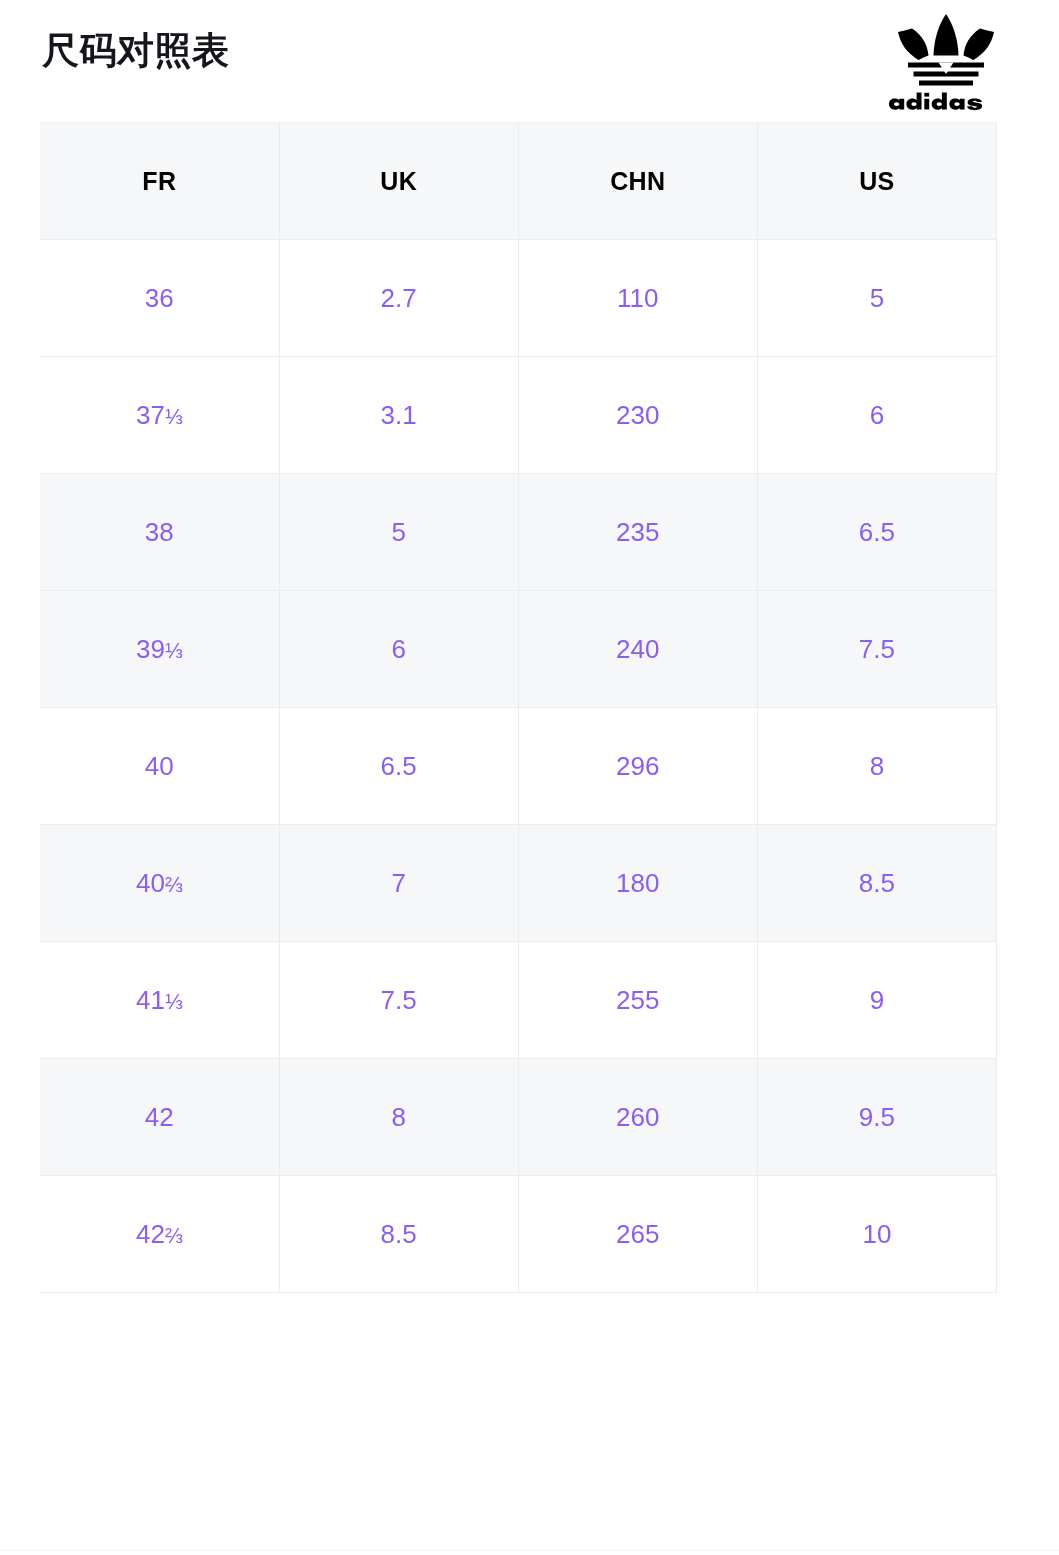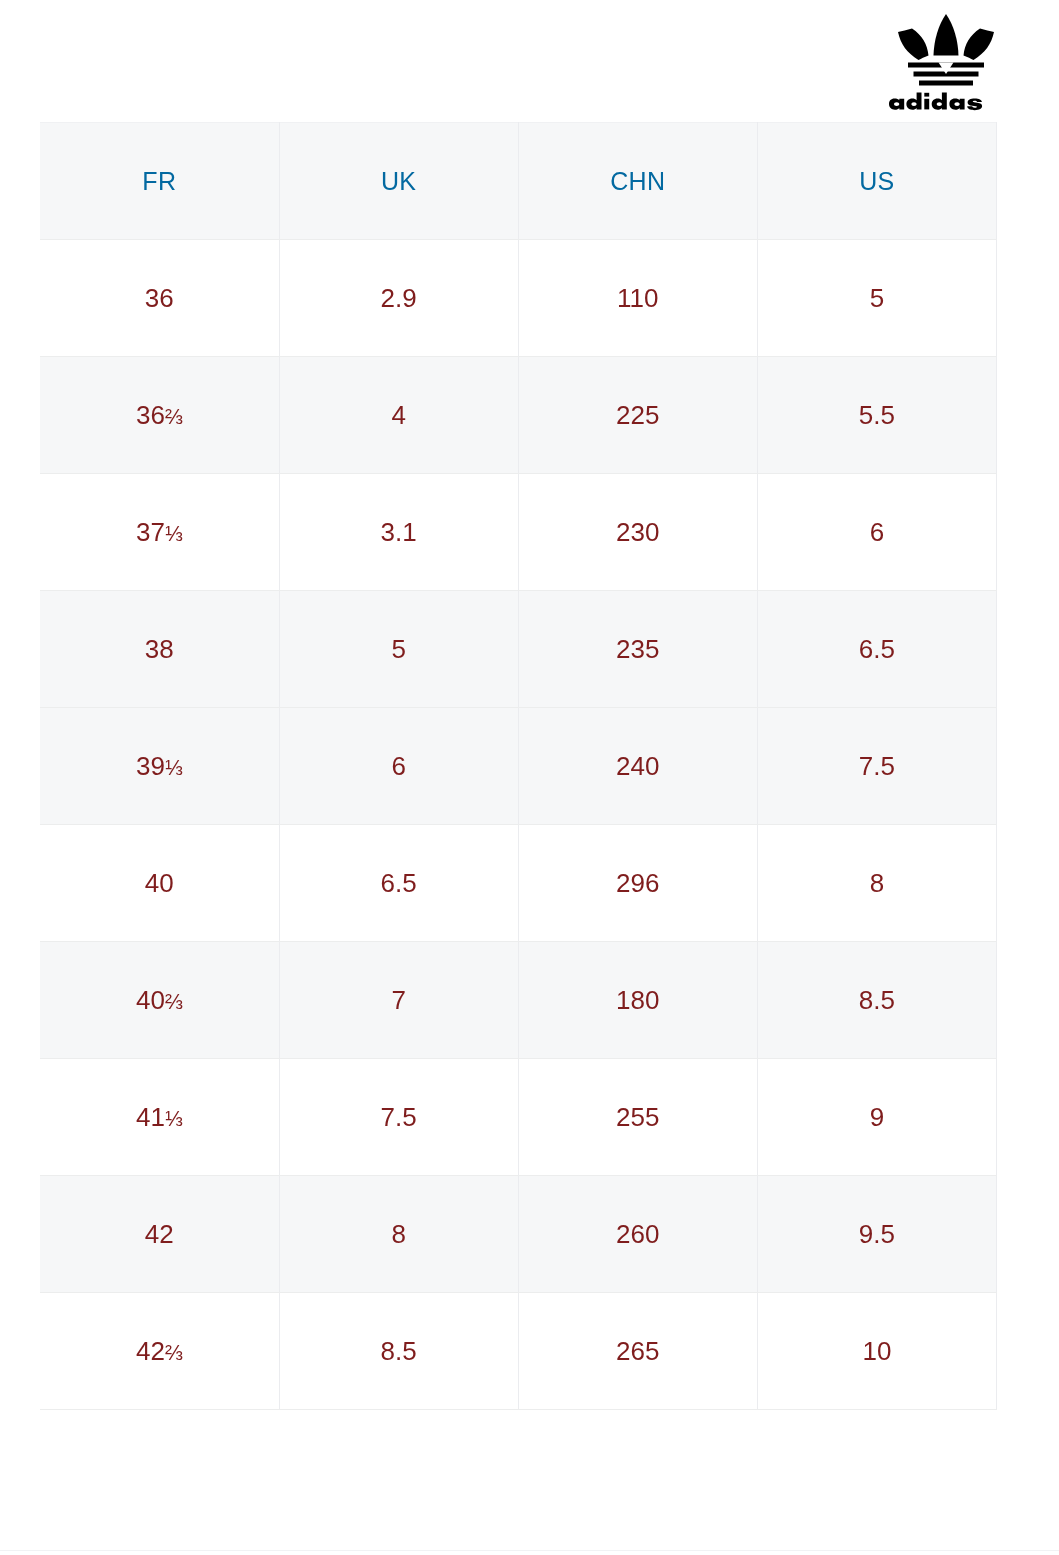--- a/index.html
+++ b/index.html
@@ -66,29 +66,29 @@
     font-weight: 400;
   }
   table.size-table th:last-child,
   table.size-table td:last-child {
     border-right: 1px solid #ebecef;
   }
   table.size-table thead th {
     height: 114px;
     background: #f6f7f8;
     font-size: 25px;
-    color: #0369a1;
+    color: #000000;
     letter-spacing: 0.3px;
     border-top: 1px solid #f0f1f3;
-    font-weight: 400;
+    font-weight: 700;
   }
   table.size-table tbody td {
     height: 114px;
     font-size: 26px;
-    color: #7f1d1d;
+    color: #8b5cf6;
     background: #ffffff;
   }
   table.size-table tbody tr.alt td {
     background: #f6f7f8;
   }
   .frac {
     font-size: 0.82em;
     letter-spacing: 0;
   }
 
@@ -98,20 +98,21 @@
     top: 1550px;
     width: 1059px;
     height: 1px;
     background: #f1f2f4;
   }
 </style>
 </head>
 <body>
 
 <div class="page-header">
+  <div class="page-title">尺码对照表</div>
 
   <div class="brand-logo">
     <svg viewBox="0 0 116 104" xmlns="http://www.w3.org/2000/svg" aria-hidden="true">
       <g fill="#000000">
 
         <path d="M58 6 C50 18 46 32 45.5 47.5 L70.5 47.5 C70 32 66 18 58 6 Z"></path>
 
         <path d="M10 24 C12.5 36 19 45 30.5 52 C33.5 50.5 36 49 40.5 47.5 C39.5 36.5 34 27 24 20.5 C19 22 14 23 10 24 Z"></path>
 
         <path d="M106 24 C103.5 36 97 45 85.5 52 C82.5 50.5 80 49 75.5 47.5 C76.5 36.5 82 27 92 20.5 C97 22 102 23 106 24 Z"></path>
@@ -148,29 +149,23 @@
       <tr>
         <th>FR</th>
         <th>UK</th>
         <th>CHN</th>
         <th>US</th>
       </tr>
     </thead>
     <tbody>
       <tr>
         <td>36</td>
-        <td>2.9</td>
+        <td>2.7</td>
         <td>110</td>
         <td>5</td>
-      </tr>
-      <tr class="alt">
-        <td>36<span class="frac">⅔</span></td>
-        <td>4</td>
-        <td>225</td>
-        <td>5.5</td>
       </tr>
       <tr>
         <td>37<span class="frac">⅓</span></td>
         <td>3.1</td>
         <td>230</td>
         <td>6</td>
       </tr>
       <tr class="alt">
         <td>38</td>
         <td>5</td>

